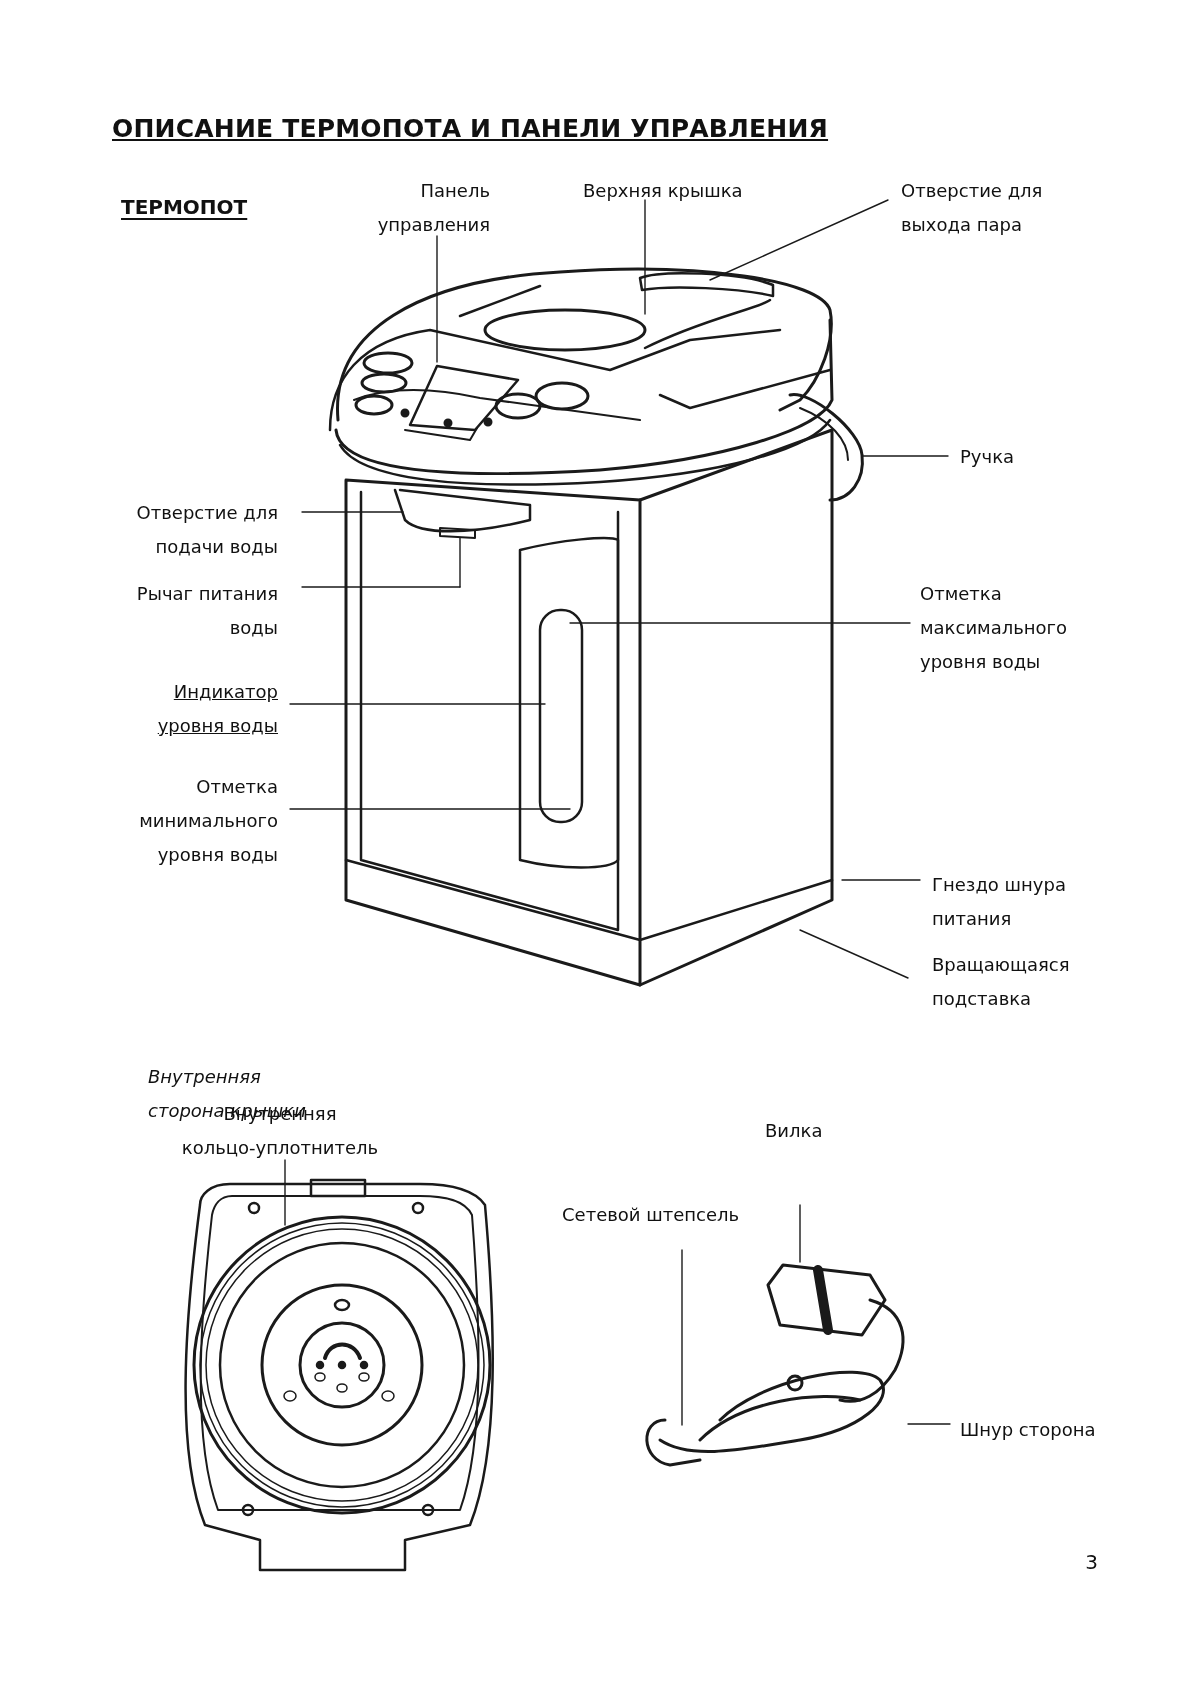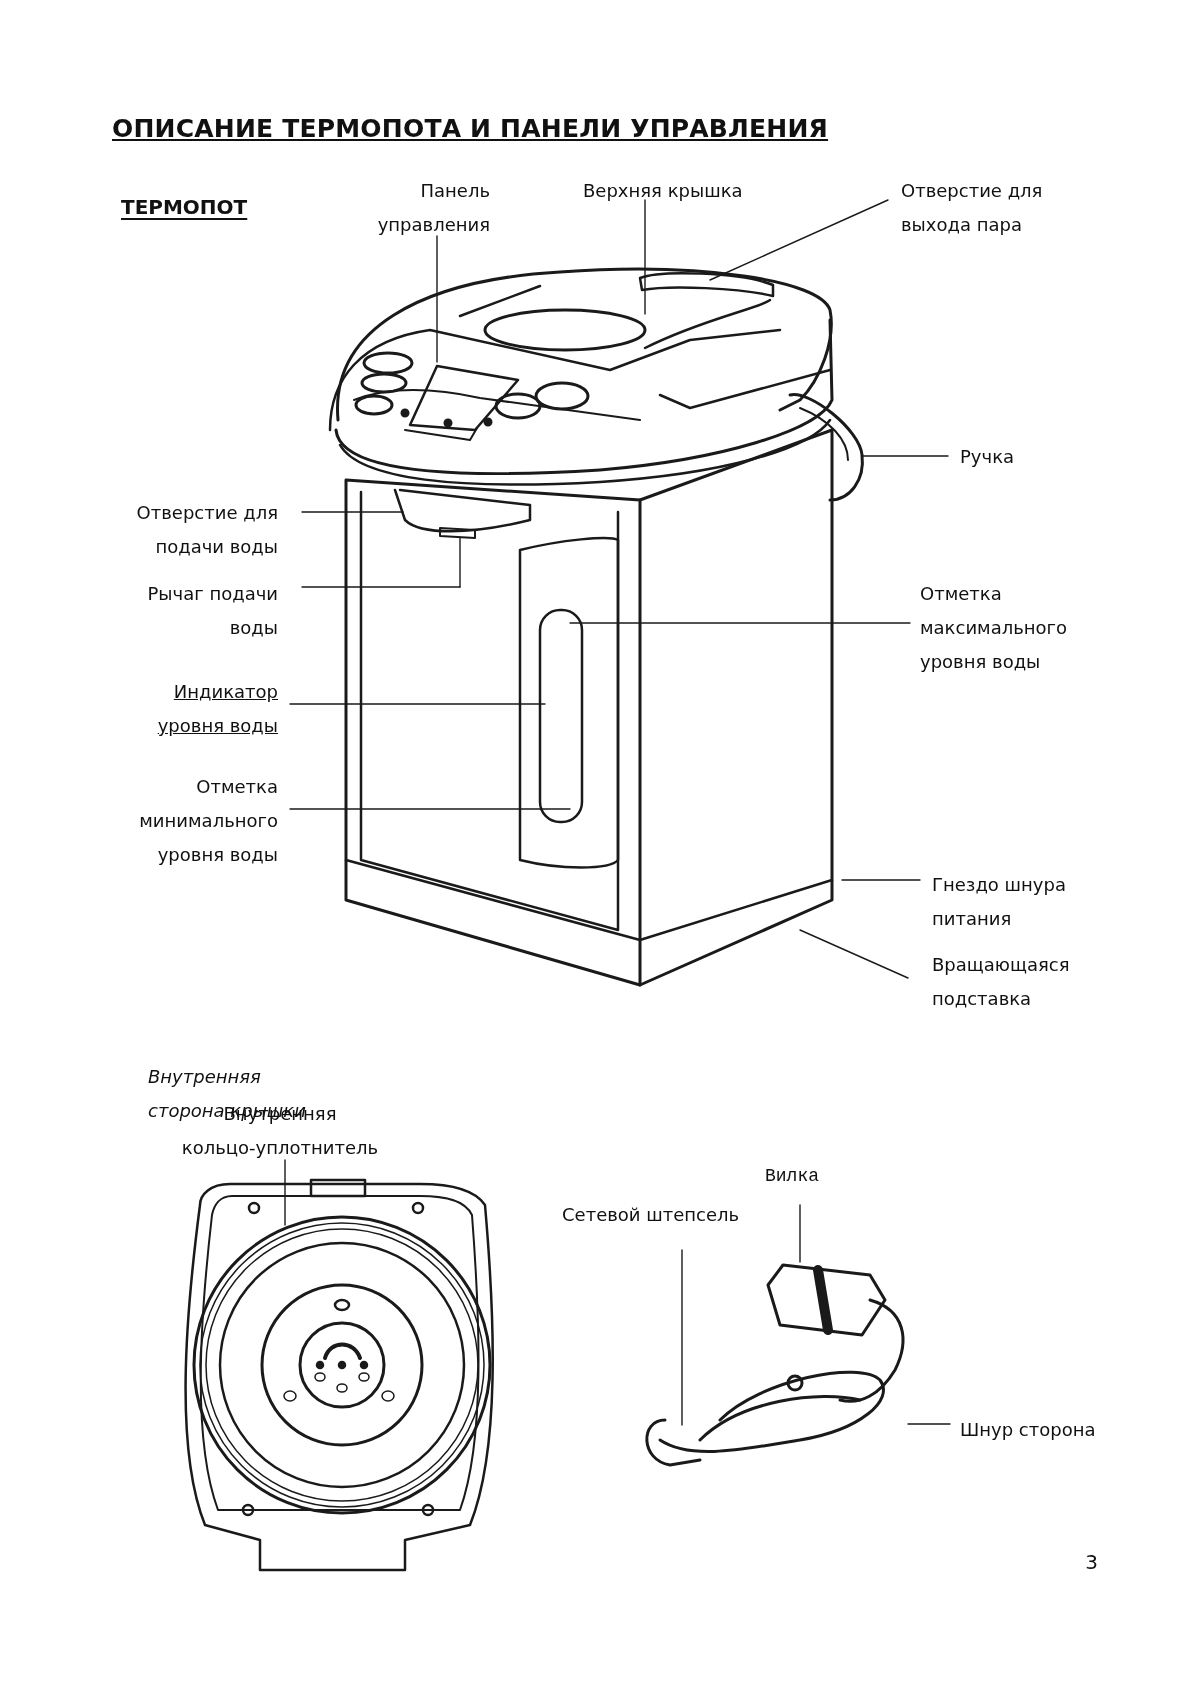--- a/index.html
+++ b/index.html
@@ -121,37 +121,37 @@
 </svg>
 
 <div class="abs lbl r" style="left:330px; top:174px; width:160px;">Панель
 управления</div>
 <div class="abs lbl" style="left:583px; top:174px;">Верхняя крышка</div>
 <div class="abs lbl" style="left:901px; top:174px;">Отверстие для
 выхода пара</div>
 <div class="abs lbl" style="left:960px; top:440px;">Ручка</div>
 <div class="abs lbl r" style="left:100px; top:496px; width:178px;">Отверстие для
 подачи воды</div>
-<div class="abs lbl r" style="left:100px; top:577px; width:178px;">Рычаг подачи
+<div class="abs lbl r" style="left:100px; top:577px; width:178px;">Рычаг питания
 воды</div>
 <div class="abs lbl r" style="left:100px; top:675px; width:178px;text-decoration:underline;">Индикатор
 уровня воды</div>
 <div class="abs lbl" style="left:920px; top:577px;">Отметка
 максимального
 уровня воды</div>
 <div class="abs lbl r" style="left:100px; top:770px; width:178px;">Отметка
 минимального
 уровня воды</div>
 <div class="abs lbl" style="left:932px; top:868px;">Гнездо шнура
 питания</div>
 <div class="abs lbl" style="left:932px; top:948px;">Вращающаяся
 подставка</div>
 
 <div class="abs lbl it" style="left:148px; top:1020px;">Внутренняя
 сторона крышки</div>
 <div class="abs lbl c" style="left:170px; top:1097px; width:220px;">Внутренняя
 кольцо-уплотнитель</div>
 
-<div class="abs lbl" style="left:765px; top:1159px;font-family:Liberation Mono, monospace;">Вилка</div>
+<div class="abs lbl" style="left:765px; top:1114px;">Вилка</div>
 <div class="abs lbl" style="left:562px; top:1198px;">Сетевой штепсель</div>
 <div class="abs lbl" style="left:960px; top:1413px;">Шнур сторона</div>
 
 <div class="abs pn">3</div>
 
 </body></html>

